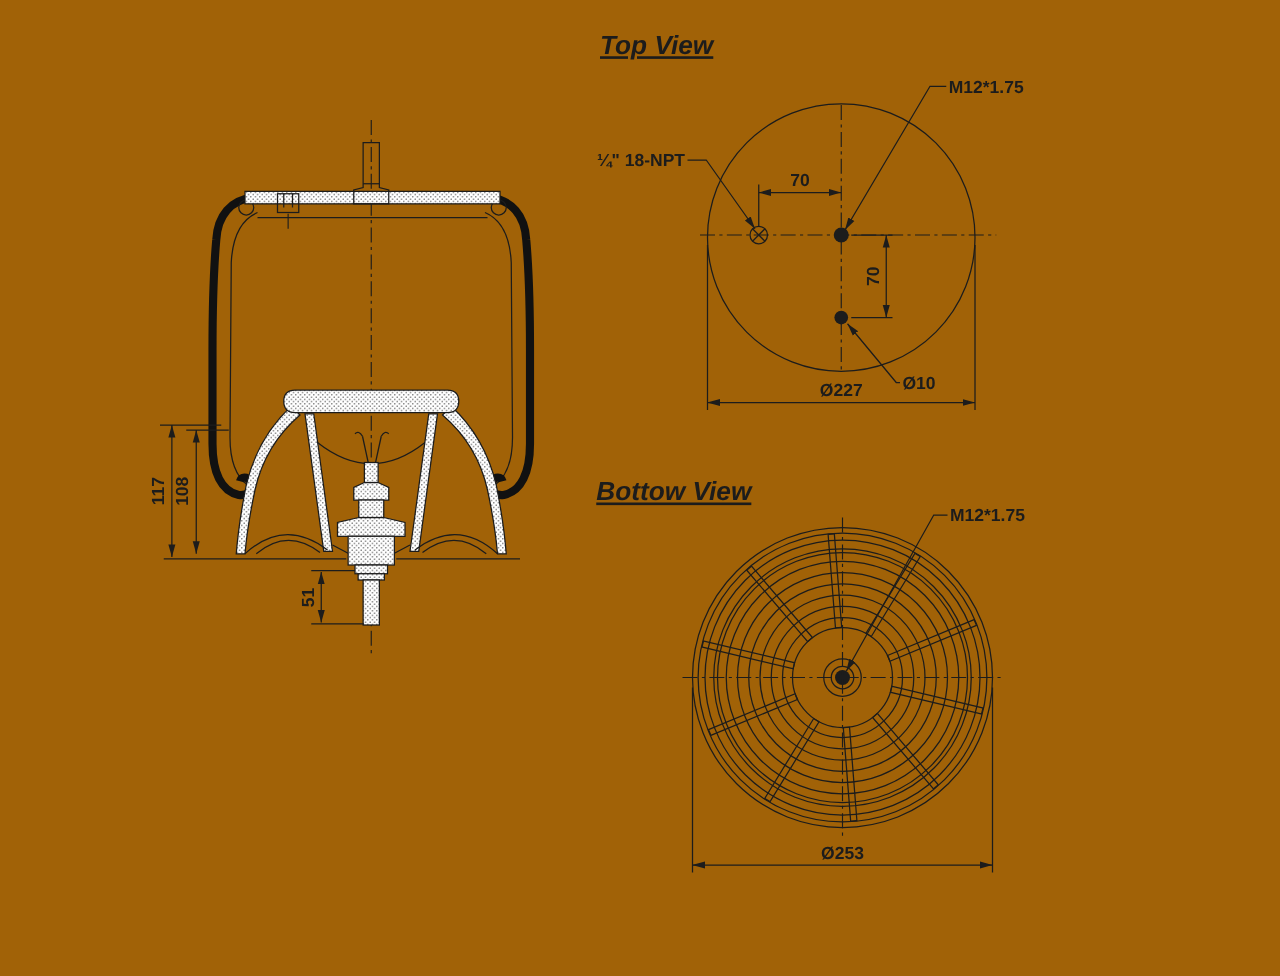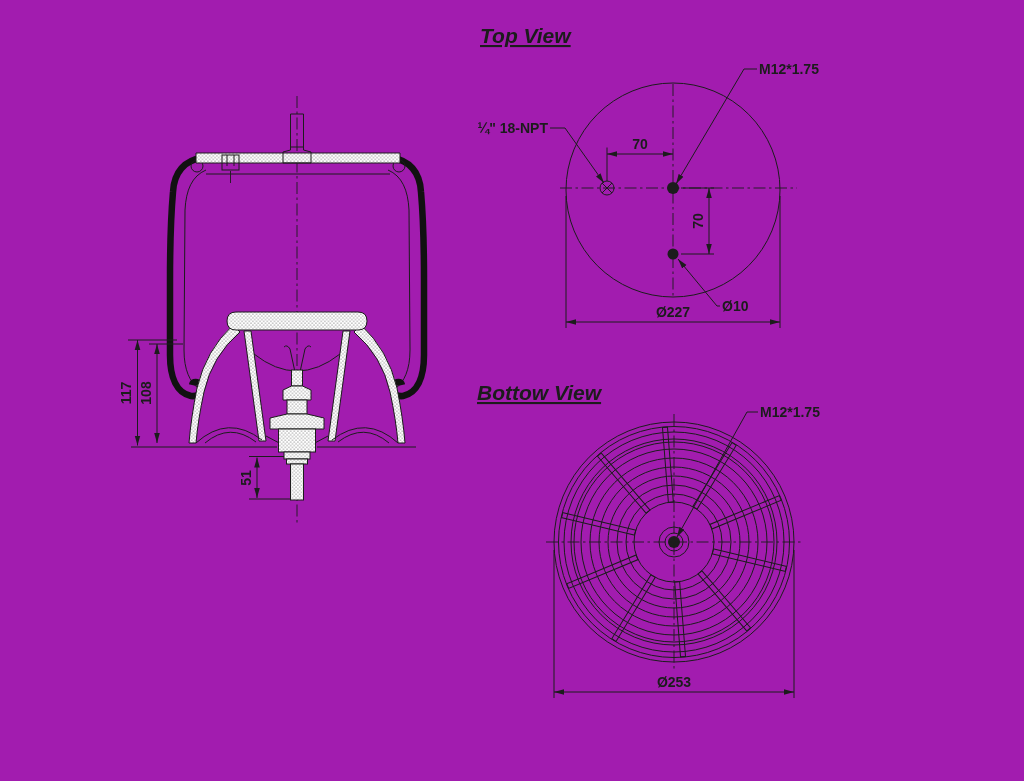--- a/index.html
+++ b/index.html
@@ -1,16 +1,16 @@
 <!DOCTYPE html>
 <html><head>
 <meta charset="utf-8">
 <style>
   html,body{margin:0;padding:0;background:#fff;}
-  #canvas{position:relative;width:1024px;height:781px;background:#a21caf;overflow:hidden;
+  #canvas{position:relative;width:1024px;height:781px;background:#a16207;overflow:hidden;
           font-family:"Liberation Sans",sans-serif;}
   svg{position:absolute;left:0;top:0;}
   text{fill:#1c1c1c;}
   .dimtxt{font-size:14px;font-weight:bold;font-family:"Liberation Sans",sans-serif;}
   .titletxt{font-size:21px;font-weight:bold;font-style:italic;text-decoration:underline;
             font-family:"Liberation Sans",sans-serif;}
   .thin{stroke:#1c1c1c;stroke-width:1;fill:none;}
   .cl{stroke:#1c1c1c;stroke-width:0.9;fill:none;stroke-dasharray:12 3.5 2.5 3.5;}
   .dimln{stroke:#1c1c1c;stroke-width:1;fill:none;}
   .metal{fill:url(#stip);stroke:#1c1c1c;stroke-width:1;}

